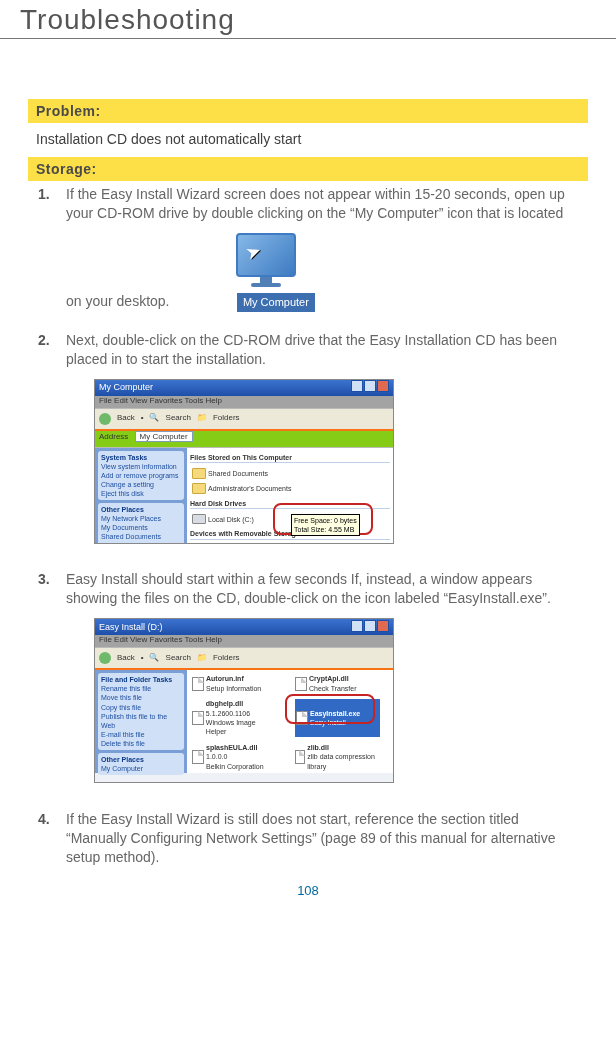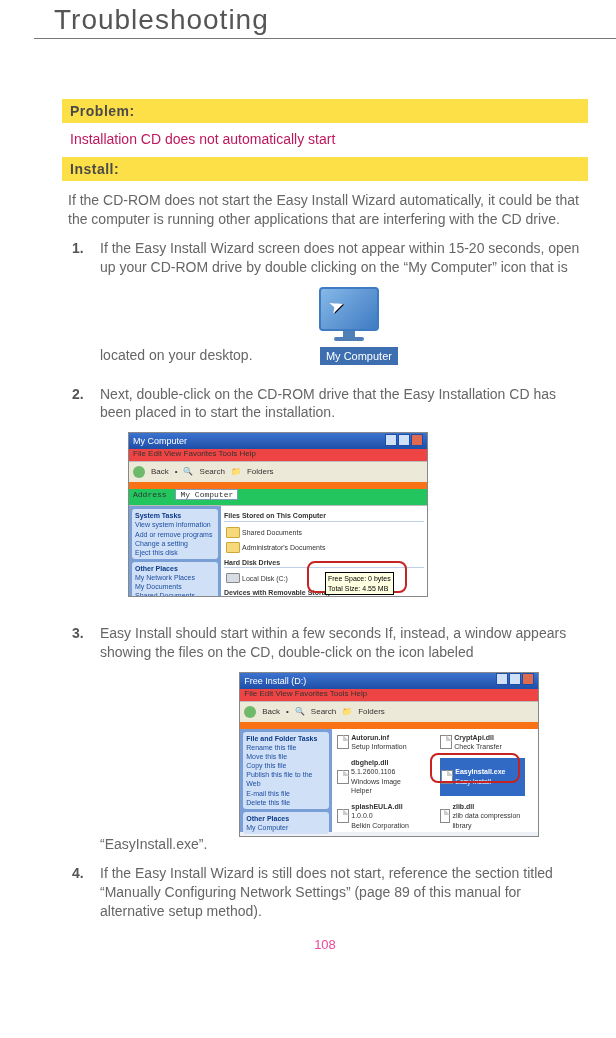--- a/index.html
+++ b/index.html
@@ -5,21 +5,20 @@
   body {
     margin: 0;
     padding: 0;
     font-family: Arial, Helvetica, sans-serif;
     background: #fff;
     width: 616px;
     color: #6c6c6c;
   }
   .page {
     padding: 0 28px 18px 28px;
-    margin-left: 34px;
   }
   .page-title {
     font-family: "Arial Narrow", Arial, sans-serif;
     font-stretch: condensed;
     font-size: 28px;
     letter-spacing: 1px;
     color: #555;
     margin: 4px 0 2px -8px;
     font-weight: 400;
   }
@@ -34,21 +33,21 @@
     font-weight: bold;
     font-size: 14px;
     color: #4a4a4a;
     font-family: "Arial Narrow", Arial, sans-serif;
     font-stretch: condensed;
     letter-spacing: 0.5px;
   }
   .problem-text {
     padding: 8px 8px 10px 8px;
     font-size: 14px;
-    color: #be185d;
+    color: #404040;
   }
   .solution-text {
     padding: 10px 6px 6px 6px;
     font-size: 14px;
     color: #666;
     line-height: 1.35;
   }
   ol.steps {
     list-style: none;
     padding: 0 6px 0 10px;
@@ -139,28 +138,28 @@
     display: flex;
     justify-content: space-between;
     align-items: center;
     font-family: Tahoma, sans-serif;
   }
   .explorer .titlebar .btns span{
     display:inline-block;width:10px;height:10px;background:#cfe0f7;border:1px solid #1e4fa8;margin-left:1px;
   }
   .explorer .titlebar .btns span.close{background:#e06a4f;}
   .explorer .menubar{
-    height:12px;background:#ef4444;border-bottom:1px solid #bbb;font-size:8px;padding:0 4px;color:#333;font-family:Tahoma,sans-serif;
+    height:12px;background:#a3a3a3;border-bottom:1px solid #bbb;font-size:8px;padding:0 4px;color:#333;font-family:Tahoma,sans-serif;
   }
   .explorer .toolbar{
-    height:18px;background:#ece9d8;border-bottom:7px solid #f97316;font-size:8px;padding:1px 4px;color:#333;display:flex;align-items:center;gap:6px;font-family:Tahoma,sans-serif;
+    height:18px;background:#ece9d8;border-bottom:2px solid #f97316;font-size:8px;padding:1px 4px;color:#333;display:flex;align-items:center;gap:6px;font-family:Tahoma,sans-serif;
   }
   .explorer .toolbar .bkbtn{background:#6fb96a;border-radius:50%;width:12px;height:12px;display:inline-block;}
   .explorer .addressbar{
-    height:14px;background:#22c55e;border-bottom:1px solid #bbb;font-size:8px;padding:1px 4px;color:#333;font-family:Liberation Mono, monospace;
+    height:14px;background:#84cc16;border-bottom:1px solid #bbb;font-size:8px;padding:1px 4px;color:#333;font-family:Liberation Sans, sans-serif;
   }
   .explorer .body{
     display:flex;height: calc(100% - 60px);
   }
   .explorer .sidepane{
     width:92px;background:#7a9ed6;font-size:7px;color:#fff;padding:3px;line-height:1.3;font-family:Tahoma,sans-serif;box-sizing:border-box;
   }
   .explorer .sidepane .block{
     background:#cfe0f7;color:#1d4d9e;border-radius:3px;padding:2px 3px;margin-bottom:3px;
   }
@@ -179,35 +178,34 @@
   .file-ic{width:10px;height:12px;background:#fff;border:1px solid #888;display:inline-block;position:relative;}
   .file-ic::after{content:"";position:absolute;right:-1px;top:-1px;border:3px solid transparent;border-left-color:#ccc;border-bottom-color:#ccc;}
   .highlight-red{
     border:2px solid #c62323;border-radius:8px;position:absolute;
   }
   .explorer .tooltip{
     position:absolute;background:#ffffe1;border:1px solid #000;font-size:7px;padding:1px 2px;color:#000;
   }
 
   .page-num{
-    text-align:center;color:#ec4899;font-size:13px;margin-top:16px;
+    text-align:center;color:#0369a1;font-size:13px;margin-top:16px;
   }
 </style>
 </head>
 <body>
 
 <div class="page">
   <div class="page-title">Troubleshooting</div>
   <hr class="rule">
 
   <div class="label-bar">Problem:</div>
   <div class="problem-text">Installation CD does not automatically start</div>
 
-  <div class="label-bar">Install:</div>
-  <div class="solution-text">If the CD-ROM does not start the Easy Install Wizard automatically, it could be that the computer is running other applications that are interfering with the CD drive.</div>
+  <div class="label-bar">Storage:</div>
 
   <ol class="steps">
     <li>
       <span>If the Easy Install Wizard screen does not appear within 15-20 seconds, open up your CD-ROM drive by double clicking on the “My Computer” icon that is located on your desktop.</span>
       <div class="mycomp-icon">
         <div class="monitor"></div>
         <div class="stand"></div>
         <div class="base"></div>
         <span class="cursor">➤</span>
         <div class="label">My Computer</div>
@@ -278,21 +276,21 @@
             
           </div>
         </div>
       </div>
     </li>
 
     <li>
       <span>Easy Install should start within a few seconds If, instead, a window appears showing the files on the CD, double-click on the icon labeled “EasyInstall.exe”.</span>
       <div class="screenshot-stub explorer">
         <div class="titlebar">
-          <span>Free Install (D:)</span>
+          <span>Easy Install (D:)</span>
           <span class="btns"><span></span><span></span><span class="close"></span></span>
         </div>
         <div class="menubar">File   Edit   View   Favorites   Tools   Help</div>
         <div class="toolbar">
           <span class="bkbtn"></span>
           <span>Back</span>
           <span>•</span>
           <span>🔍</span>
             <span>Search</span>
           <span>📁</span>

